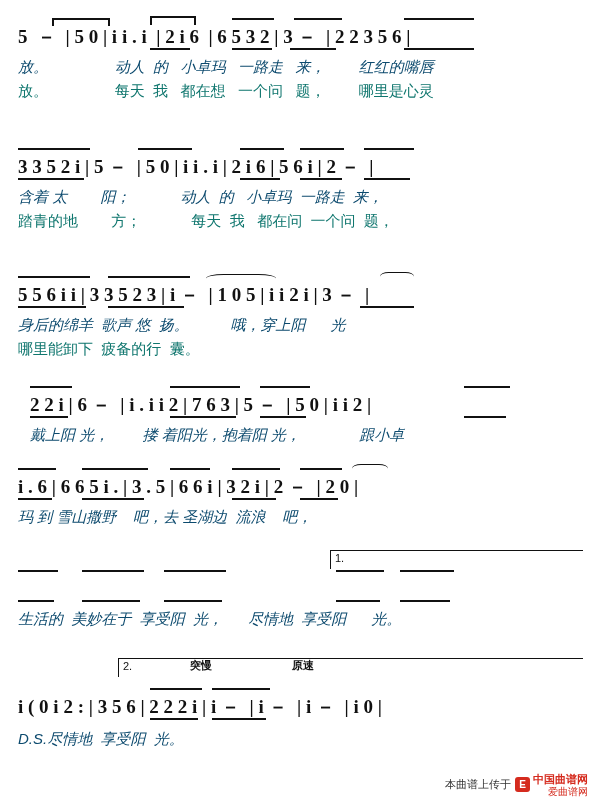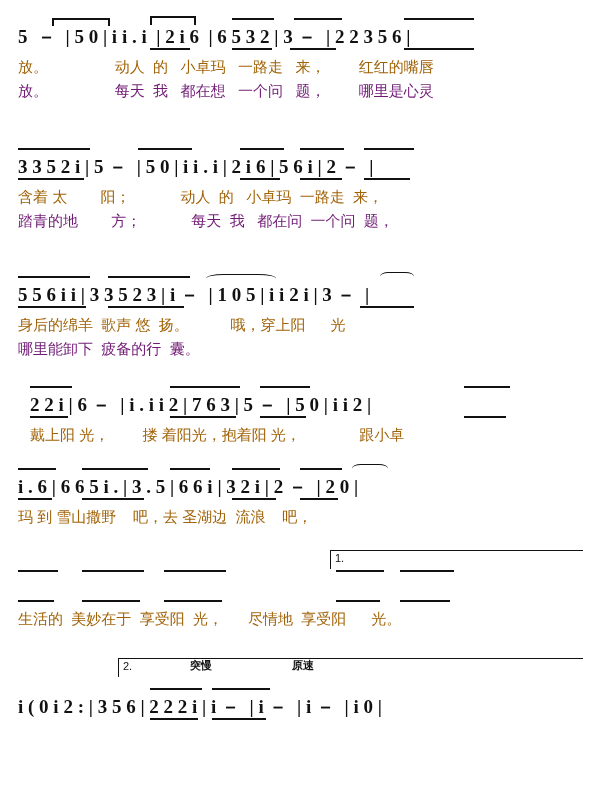--- a/index.html
+++ b/index.html
@@ -22,22 +22,22 @@
     font-size:19px;font-weight:bold;
     letter-spacing:0px;
     white-space:pre;
   }
   .lyric-row{
     position:absolute;left:18px;right:14px;
     font-size:15px;
     white-space:pre;
     font-family:"Liberation Sans", sans-serif;
   }
-  .lyric-row.blue{color:#a16207;}
-  .lyric-row.black{color:#701a75;}
+  .lyric-row.blue{color:#0c4a6e;font-style:italic;}
+  .lyric-row.black{color:#0f766e;}
 
   
   .beam{position:absolute;height:2px;background:#111;}
   .slur{position:absolute;border-top:1.6px solid #111;border-radius:50%/100%;height:8px;border-left:none;border-right:none;border-bottom:none;}
   .underline{position:absolute;height:1.5px;background:#111;}
 
   .repeat-box{position:absolute;border-top:1.5px solid #111;border-left:1.5px solid #111;height:12px;}
   .ending-label{position:absolute;font-size:11px;font-family:"Liberation Sans",sans-serif;}
 
   .dyn{position:absolute;font-size:11px;font-family:"Liberation Sans",sans-serif;font-weight:bold;}
@@ -178,16 +178,27 @@
     <span class="dyn" style="left:190px;top:-22px;">突慢</span>
     <span class="dyn" style="left:292px;top:-22px;">原速</span>
 
     <div class="beam" style="left:150px;top:8px;width:52px;"></div>
     <div class="beam" style="left:212px;top:8px;width:58px;"></div>
 
     <div class="notes-row" style="top:14px;">i ( 0 i 2 : | 3 5 6 | 2 2 2 i | i －  | i －  | i －  | i 0 |</div>
     <div class="underline" style="left:150px;top:38px;width:48px;"></div>
     <div class="underline" style="left:212px;top:38px;width:54px;"></div>
 
-  </div>
-
+    <div class="lyric-row blue" style="top:50px;">D.S.尽情地  享受阳  光。</div>
+  </div>
+
+  <div class="footer">
+    <span>本曲谱上传于</span>
+    <span class="logo">
+      <span class="mark">E</span>
+      <span class="footer-col">
+        <span class="txt">中国曲谱网</span>
+        <span class="sub">爱曲谱网</span>
+      </span>
+    </span>
+  </div>
 
 </div>
 
 </body></html>

